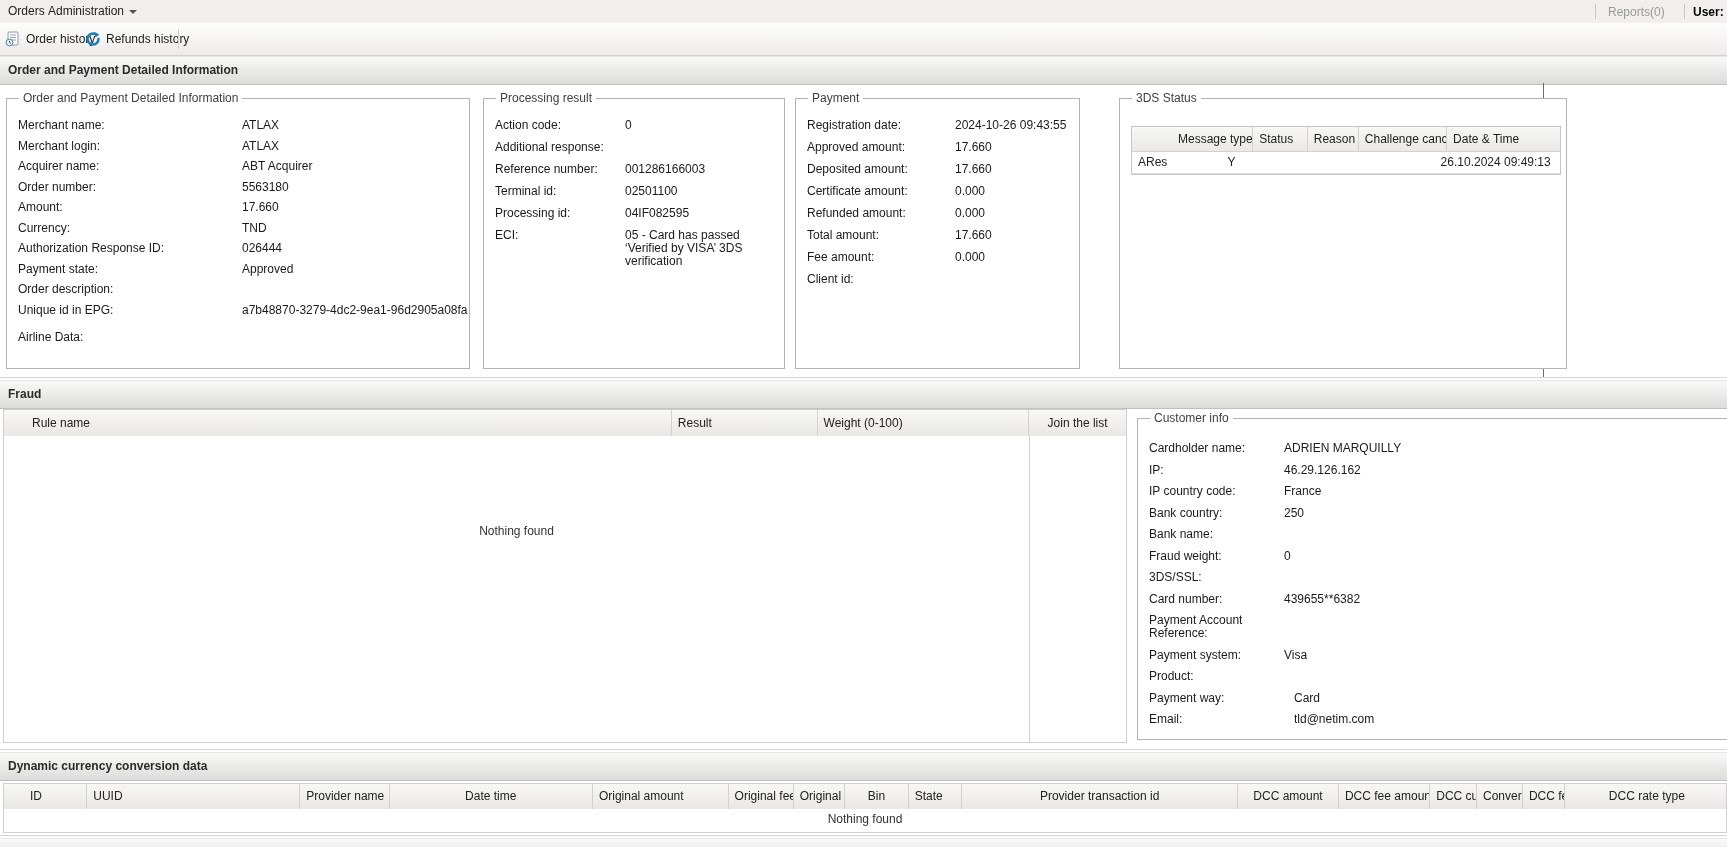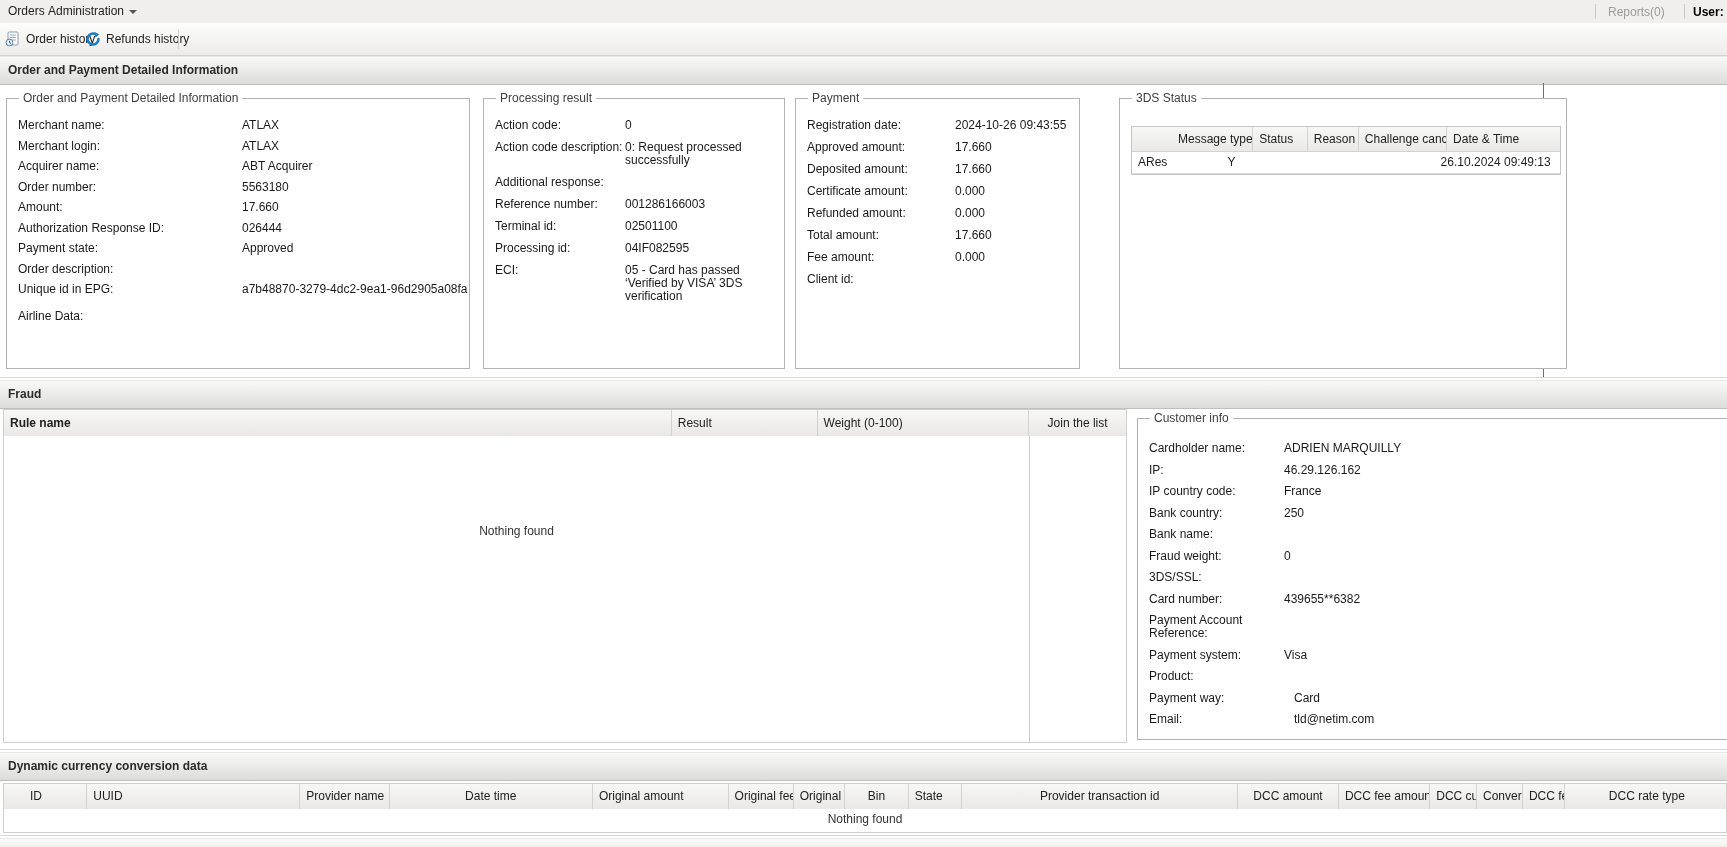--- a/index.html
+++ b/index.html
@@ -51,21 +51,21 @@
   .ac{text-align:center;} .ar{}
   
   .tds-table{position:absolute;left:11px;top:21px;width:430px;border:1px solid #c5c5c5;box-sizing:border-box;}
   .tds-head{display:flex;background:linear-gradient(#f7f7f6,#eae9e8);border-bottom:1px solid #d2d2d2;padding-left:40px;}
   .tds-head .gcell{line-height:24px;height:24px;}
   .tds-row{display:flex;background:#fff;border-bottom:1px solid #dcdcdc;}
   .tds-row .c{box-sizing:border-box;padding:0 6px;line-height:21px;height:21px;overflow:hidden;white-space:nowrap;}
   .tc0{width:90px;} .tc1{width:60px;} .tc2{width:56px;} .tc3{width:98px;} .tc4{width:126px;}
   
   .fraud-head{position:absolute;left:3px;top:409px;width:1124px;}
-  .fc0{width:669px;padding-left:6px;font-weight:bold;} .fc1{width:146px;} .fc2{width:212px;} .fc3{width:97px;}
+  .fc0{width:669px;padding-left:28px;} .fc1{width:146px;} .fc2{width:212px;} .fc3{width:97px;}
   .fraud-body{position:absolute;left:3px;top:436px;width:1027px;height:307px;background:#fff;border:1px solid #cfcfcf;border-top:none;box-sizing:border-box;}
   .fraud-join-body{position:absolute;left:1030px;top:436px;width:97px;height:307px;background:#fff;border:1px solid #cfcfcf;border-top:none;border-left:none;box-sizing:border-box;}
   .nothing{ text-align:center;color:#333;}
   .fraud-body .nothing{margin-top:88px;}
   
   .dcc-head{position:absolute;left:3px;top:783px;width:1724px;}
   .dcc-head .gcell{line-height:25px;height:25px;}
   .dc0{width:85px;padding-left:26px;} .dc1{width:220px;} .dc2{width:92px;} .dc3{width:210px;}
   .dc4{width:140px;} .dc5{width:67px;} .dc6{width:53px;} .dc7{width:65px;}
   .dc8{width:55px;} .dc9{width:285px;} .dc10{width:104px;} .dc11{width:94px;}
@@ -135,20 +135,24 @@
       </div>
     <div class="frow">
         <span class="flabel">Order number:</span>
         <span class="fvalue">5563180</span>
       </div>
     <div class="frow">
         <span class="flabel">Amount:</span>
         <span class="fvalue">17.660</span>
       </div>
     <div class="frow">
+        <span class="flabel">Currency:</span>
+        <span class="fvalue">TND</span>
+      </div>
+    <div class="frow">
         <span class="flabel">Authorization Response ID:</span>
         <span class="fvalue">026444</span>
       </div>
     <div class="frow">
         <span class="flabel">Payment state:</span>
         <span class="fvalue">Approved</span>
       </div>
     <div class="frow">
         <span class="flabel">Order description:</span>
         <span class="fvalue"></span>
@@ -163,24 +167,20 @@
       </div>
   </div>
 </fieldset>
 
 <fieldset class="fs-proc" style="left:483px;top:91px;width:302px;height:278px;">
   <legend>Processing result</legend>
   <div class="rows">
     <div class="frow">
         <span class="flabel">Action code:</span>
         <span class="fvalue">0</span>
-      </div>
-    <div class="frow">
-        <span class="flabel">Action code description:</span>
-        <span class="fvalue">0: Request processed successfully</span>
       </div>
     <div class="frow">
         <span class="flabel">Additional response:</span>
         <span class="fvalue"></span>
       </div>
     <div class="frow">
         <span class="flabel">Reference number:</span>
         <span class="fvalue">001286166003</span>
       </div>
     <div class="frow">

